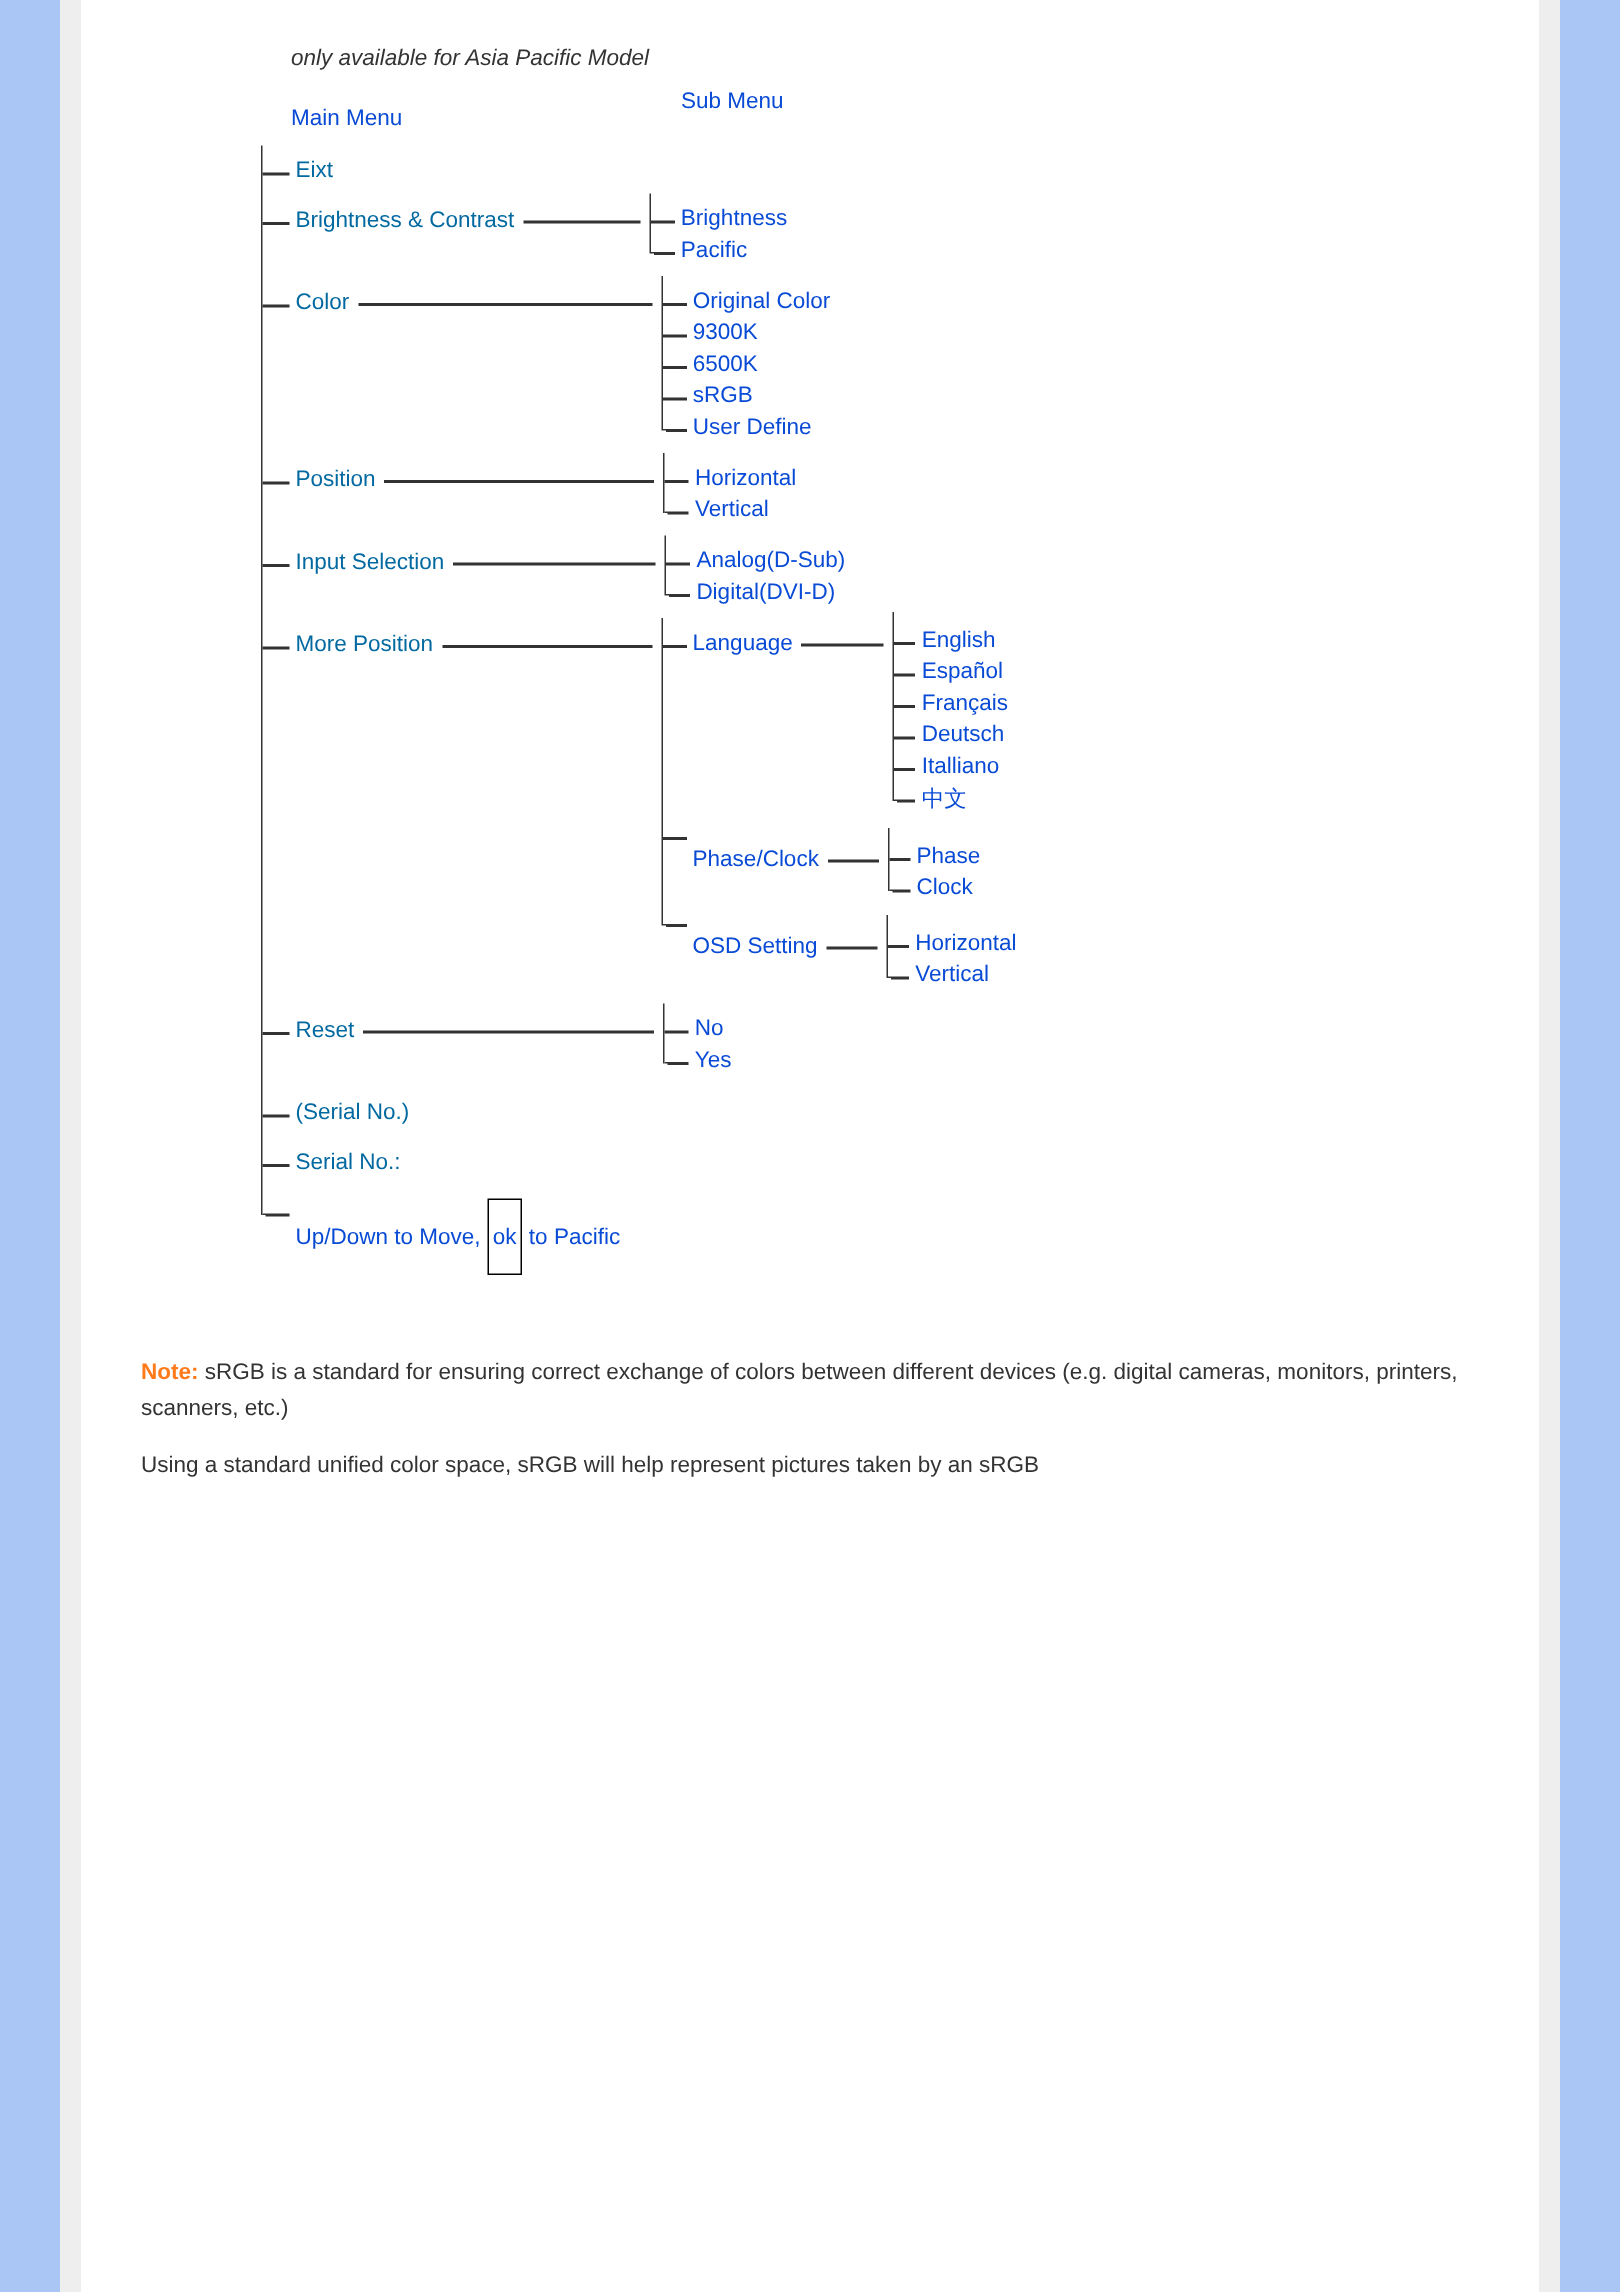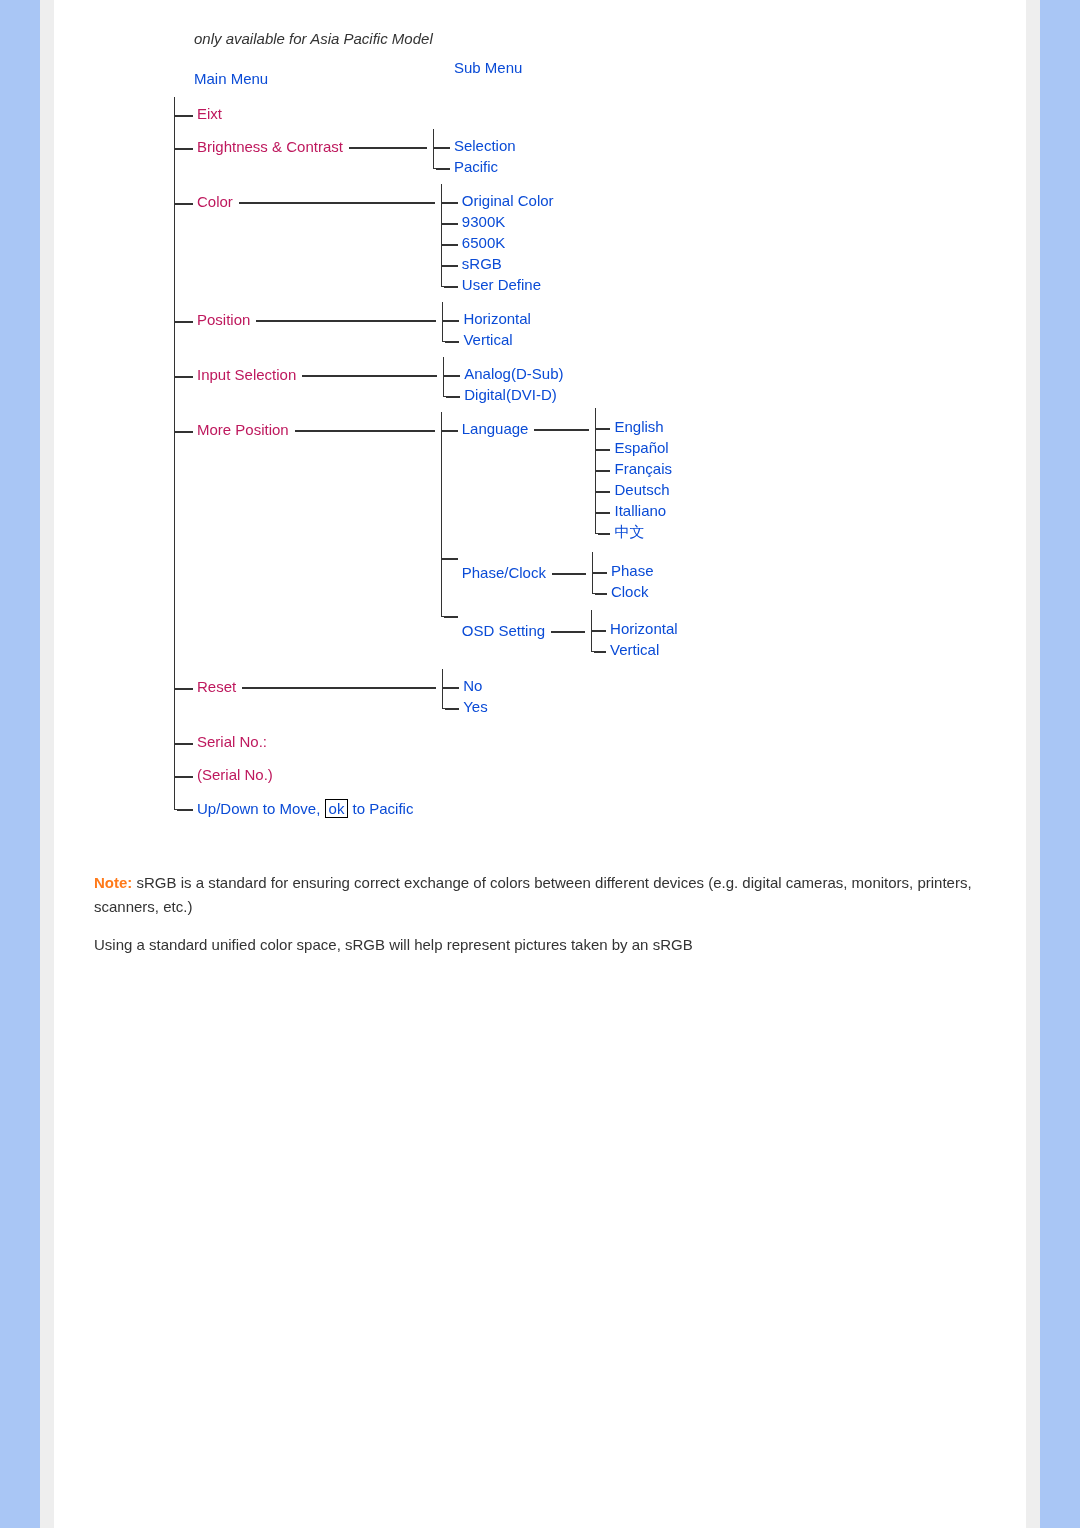--- a/index.html
+++ b/index.html
@@ -55,21 +55,21 @@
     width:18px;height:1.5px;
     background:#333;
   }
   .row.last::after{ 
     content:"";
     position:absolute;
     left:-2px;top:19px;bottom:-8px;
     width:4px;background:#fff;
   }
   .main-label{
-    color:#be185d;
+    color:#0369a1;
     white-space:nowrap;
     flex:0 0 auto;
   }
   .conn{
     flex:0 0 auto;
     height:1.5px;background:#333;
     margin:9px 6px 0 6px;
   }
   .sub{
     border-left:1.5px solid #333;
@@ -114,21 +114,21 @@
   .sub2 .leaf:last-child::after{
     content:"";
     position:absolute;left:-2px;top:13px;bottom:-4px;width:4px;background:#fff;
   }
   .sub2 .leaf:first-child:last-child::after{top:21px;}
   .hint-line{
     color:#0a4bd6;
   }
   .hint-line .ok{
     border:1.5px solid #000;
-    padding:0 3px;
+    padding:16px 3px;
     display:inline-block;
     line-height:1.15;
   }
   .note-block{
     margin-top:45px;
     line-height:1.55;
     color:#333;
   }
   .note-block .lead{
     color:#ff7a1a;
@@ -153,21 +153,21 @@
 
       <div class="row">
         <span class="main-label">Eixt</span>
       </div>
 
       <div class="row">
         <span class="main-label">Brightness &amp; Contrast</span>
         <span class="conn" style="width:78px"></span>
         <div class="sub">
           <div class="it">
-                <span>Selection</span>
+                <span>Brightness</span>
               </div>
           <div class="it">
                 <span>Pacific</span>
               </div>
         </div>
       </div>
 
       <div class="row">
         <span class="main-label">Color</span>
         <span class="conn" style="width:196px"></span>
@@ -263,25 +263,25 @@
           <div class="it">
                 <span>No</span>
               </div>
           <div class="it">
                 <span>Yes</span>
               </div>
         </div>
       </div>
 
       <div class="row">
+        <span class="main-label">(Serial No.)</span>
+      </div>
+
+      <div class="row">
         <span class="main-label">Serial No.:</span>
-      </div>
-
-      <div class="row">
-        <span class="main-label">(Serial No.)</span>
       </div>
 
 
       <div class="row last">
         <span class="main-label hint-line">
           <span>Up/Down to Move, </span><span class="ok">ok</span><span> to Pacific</span>
         </span>
       </div>
 
     </div>

